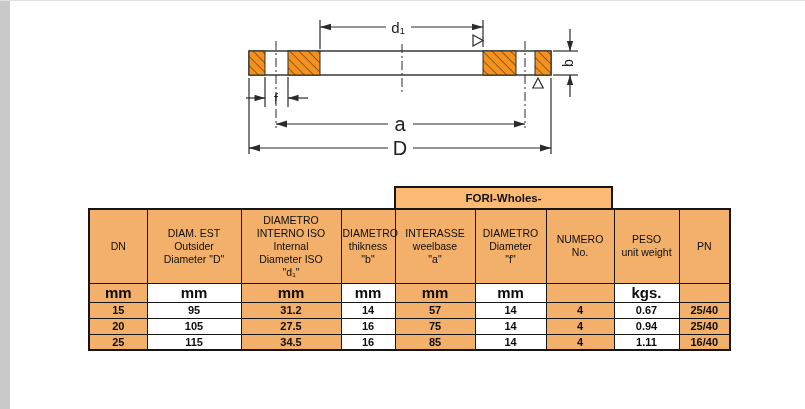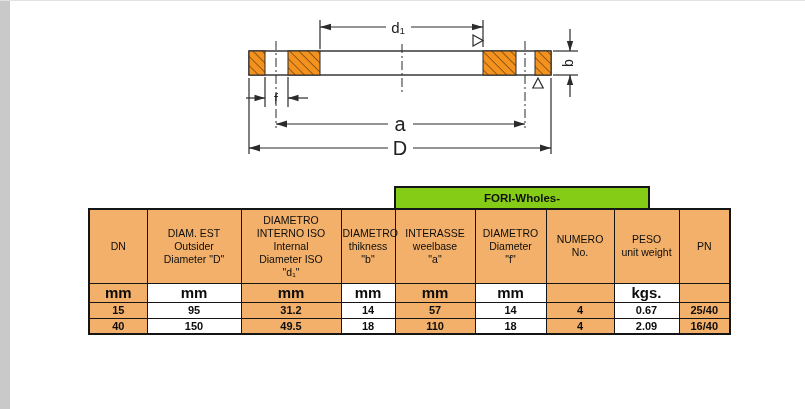--- a/index.html
+++ b/index.html
@@ -5,22 +5,22 @@
   html,body{margin:0;padding:0;}
   body{
     width:805px;height:409px;position:relative;overflow:hidden;
     background:#ffffff;font-family:"Liberation Sans",sans-serif;
     border-top:1px solid #e2e2e2;box-sizing:border-box;
   }
   .left-strip{position:absolute;left:0;top:0;width:10px;height:409px;background:#c9c9c9;}
   .drawing-svg{position:absolute;left:0;top:0;}
   .dim-label{fill:#222;font-family:"Liberation Sans",sans-serif;}
   .fori-box{
-    position:absolute;left:394px;top:185px;width:256px;height:24px;
-    background:#84cc16;border:2px solid #151515;box-sizing:border-box;
+    position:absolute;left:394px;top:185px;width:219px;height:24px;
+    background:#fdba74;border:2px solid #151515;box-sizing:border-box;
     display:flex;align-items:center;justify-content:center;
     font-size:11.5px;font-weight:bold;color:#111;
   }
   table.spec{
     position:absolute;left:88px;top:207px;width:641px;
     border-collapse:collapse;table-layout:fixed;
     border:2.5px solid #151515;
   }
   table.spec th, table.spec td{
     border:1.5px solid #151515;text-align:center;vertical-align:middle;
@@ -171,24 +171,35 @@
       <td class="wc">95</td>
       <td class="oc">31.2</td>
       <td class="wc">14</td>
       <td class="oc">57</td>
       <td class="wc">14</td>
       <td class="oc">4</td>
       <td class="wc">0.67</td>
       <td class="oc">25/40</td>
     </tr>
     <tr class="data">
-      <td class="oc">40</td>
-      <td class="wc">150</td>
-      <td class="oc">49.5</td>
-      <td class="wc">18</td>
-      <td class="oc">110</td>
-      <td class="wc">18</td>
+      <td class="oc">20</td>
+      <td class="wc">105</td>
+      <td class="oc">27.5</td>
+      <td class="wc">16</td>
+      <td class="oc">75</td>
+      <td class="wc">14</td>
       <td class="oc">4</td>
-      <td class="wc">2.09</td>
+      <td class="wc">0.94</td>
+      <td class="oc">25/40</td>
+    </tr>
+    <tr class="data">
+      <td class="oc">25</td>
+      <td class="wc">115</td>
+      <td class="oc">34.5</td>
+      <td class="wc">16</td>
+      <td class="oc">85</td>
+      <td class="wc">14</td>
+      <td class="oc">4</td>
+      <td class="wc">1.11</td>
       <td class="oc">16/40</td>
     </tr>
   </tbody>
 </table>
 
 </body></html>

